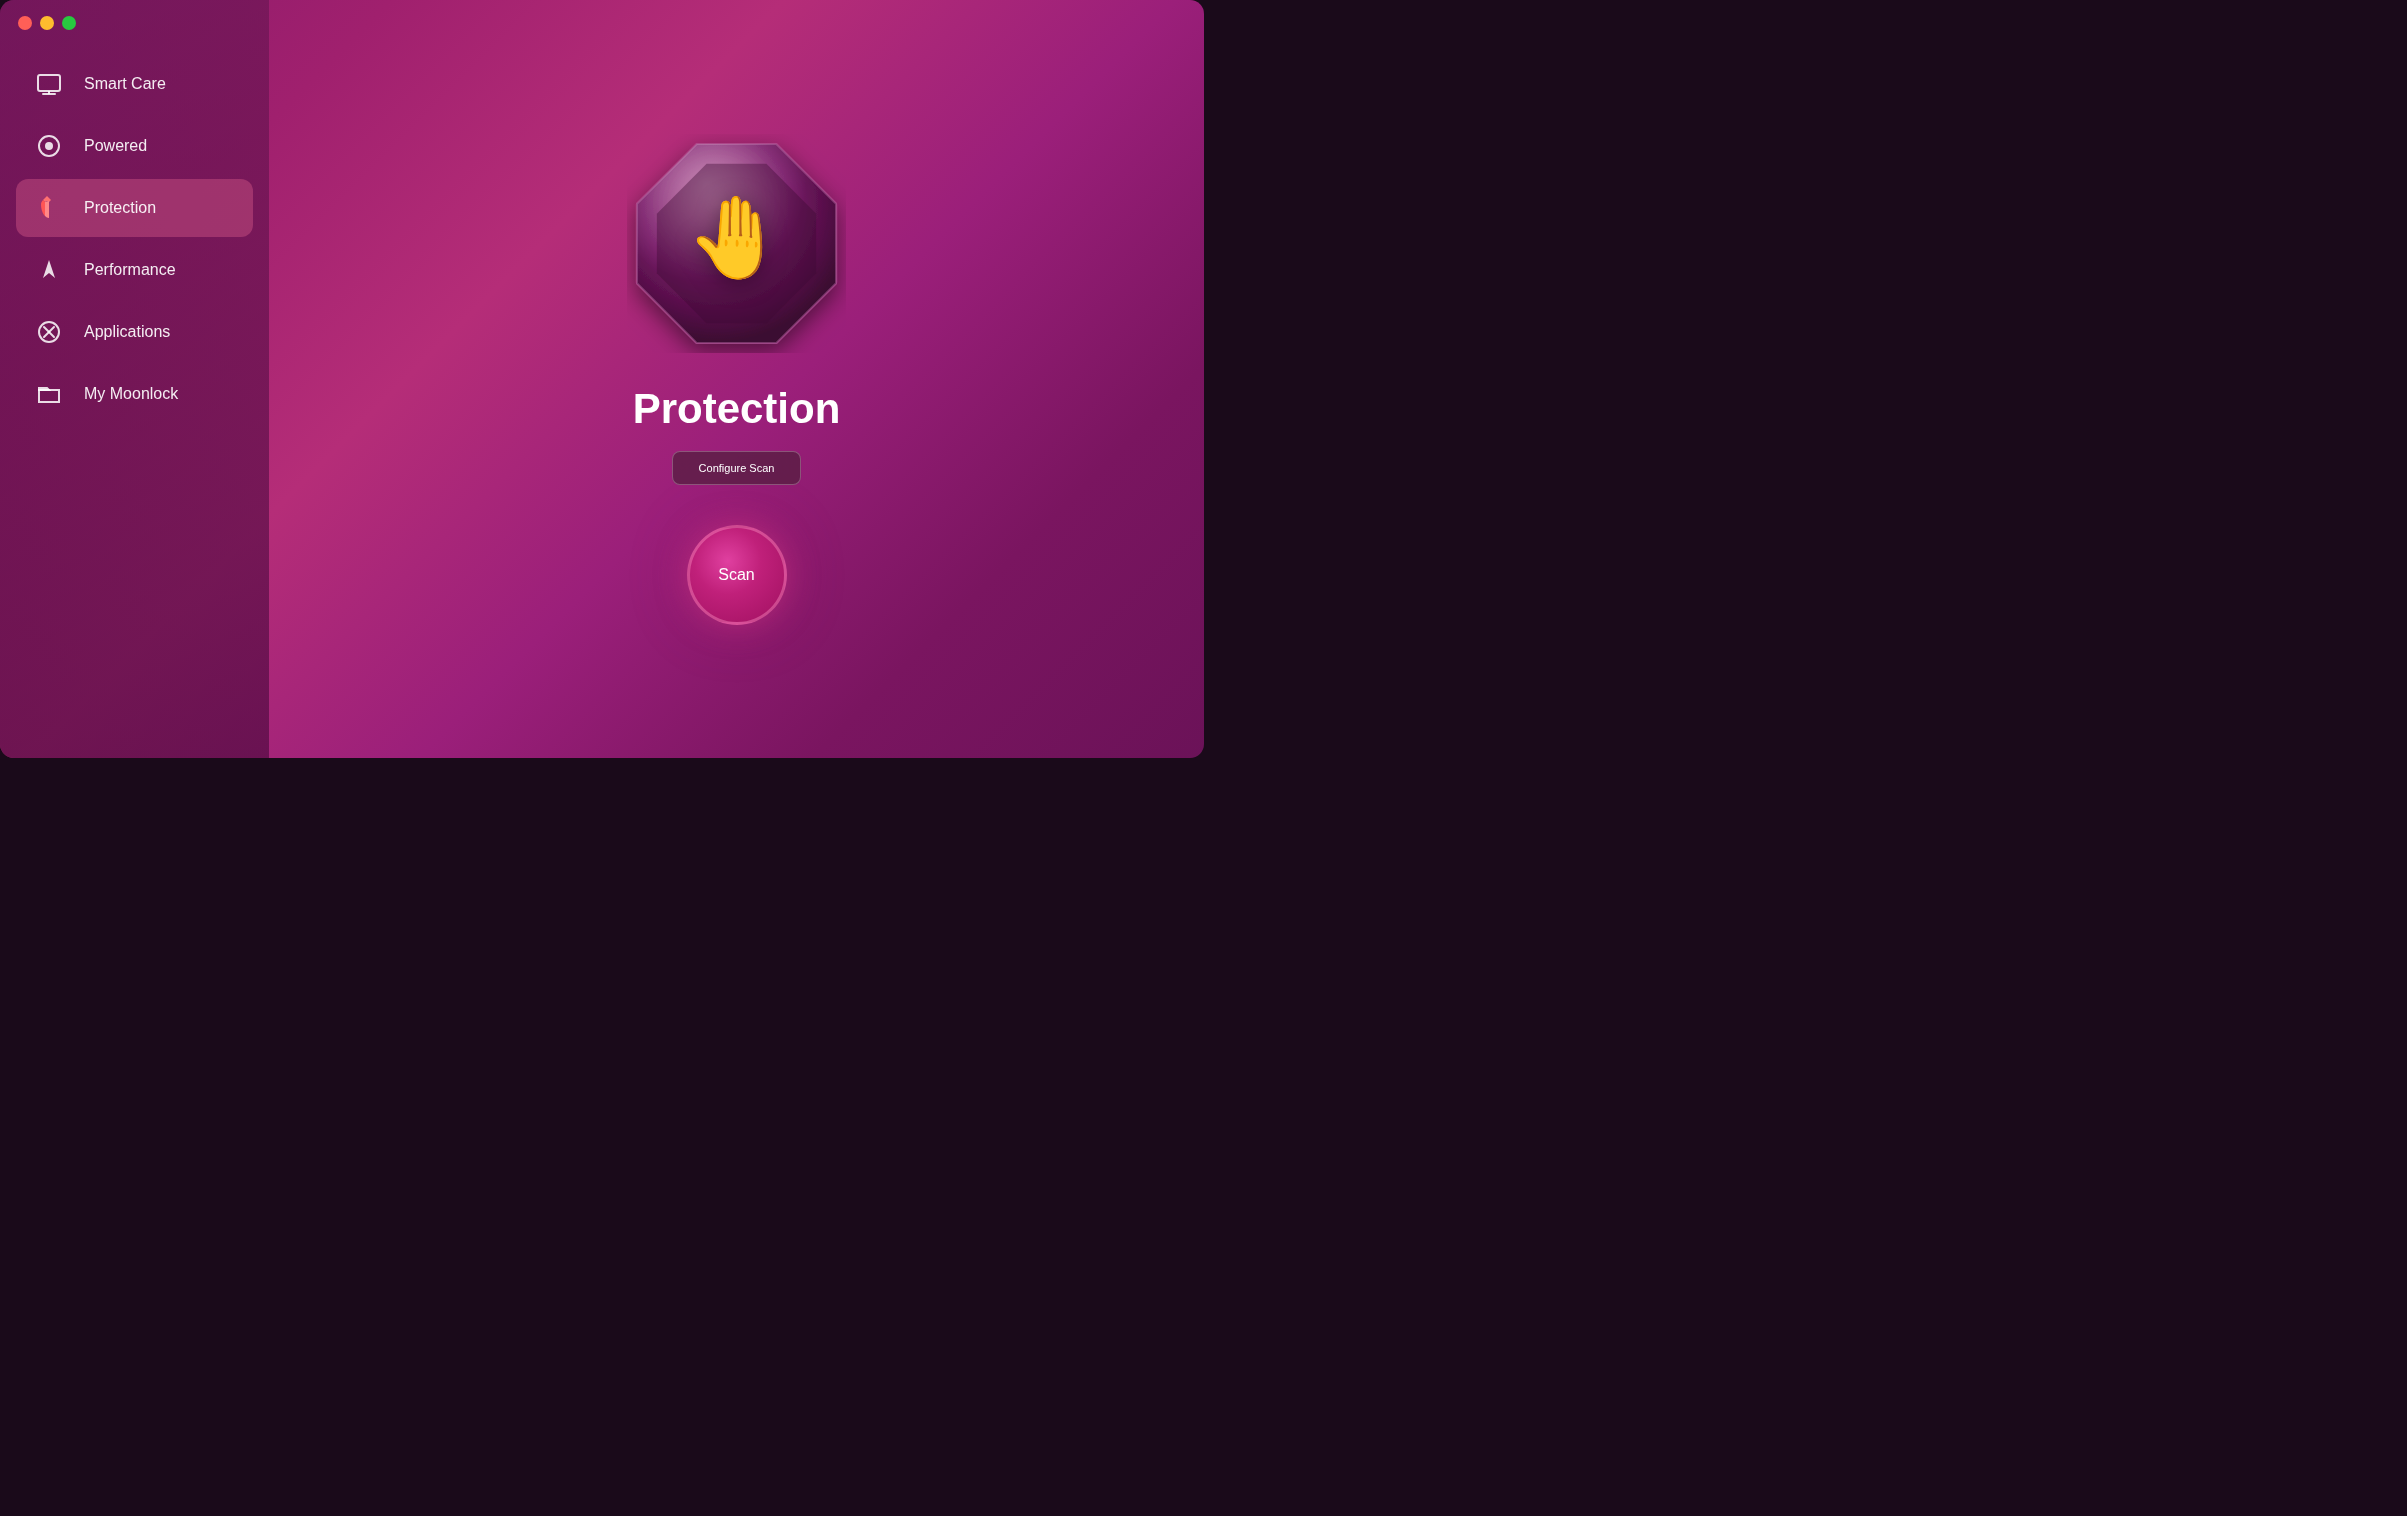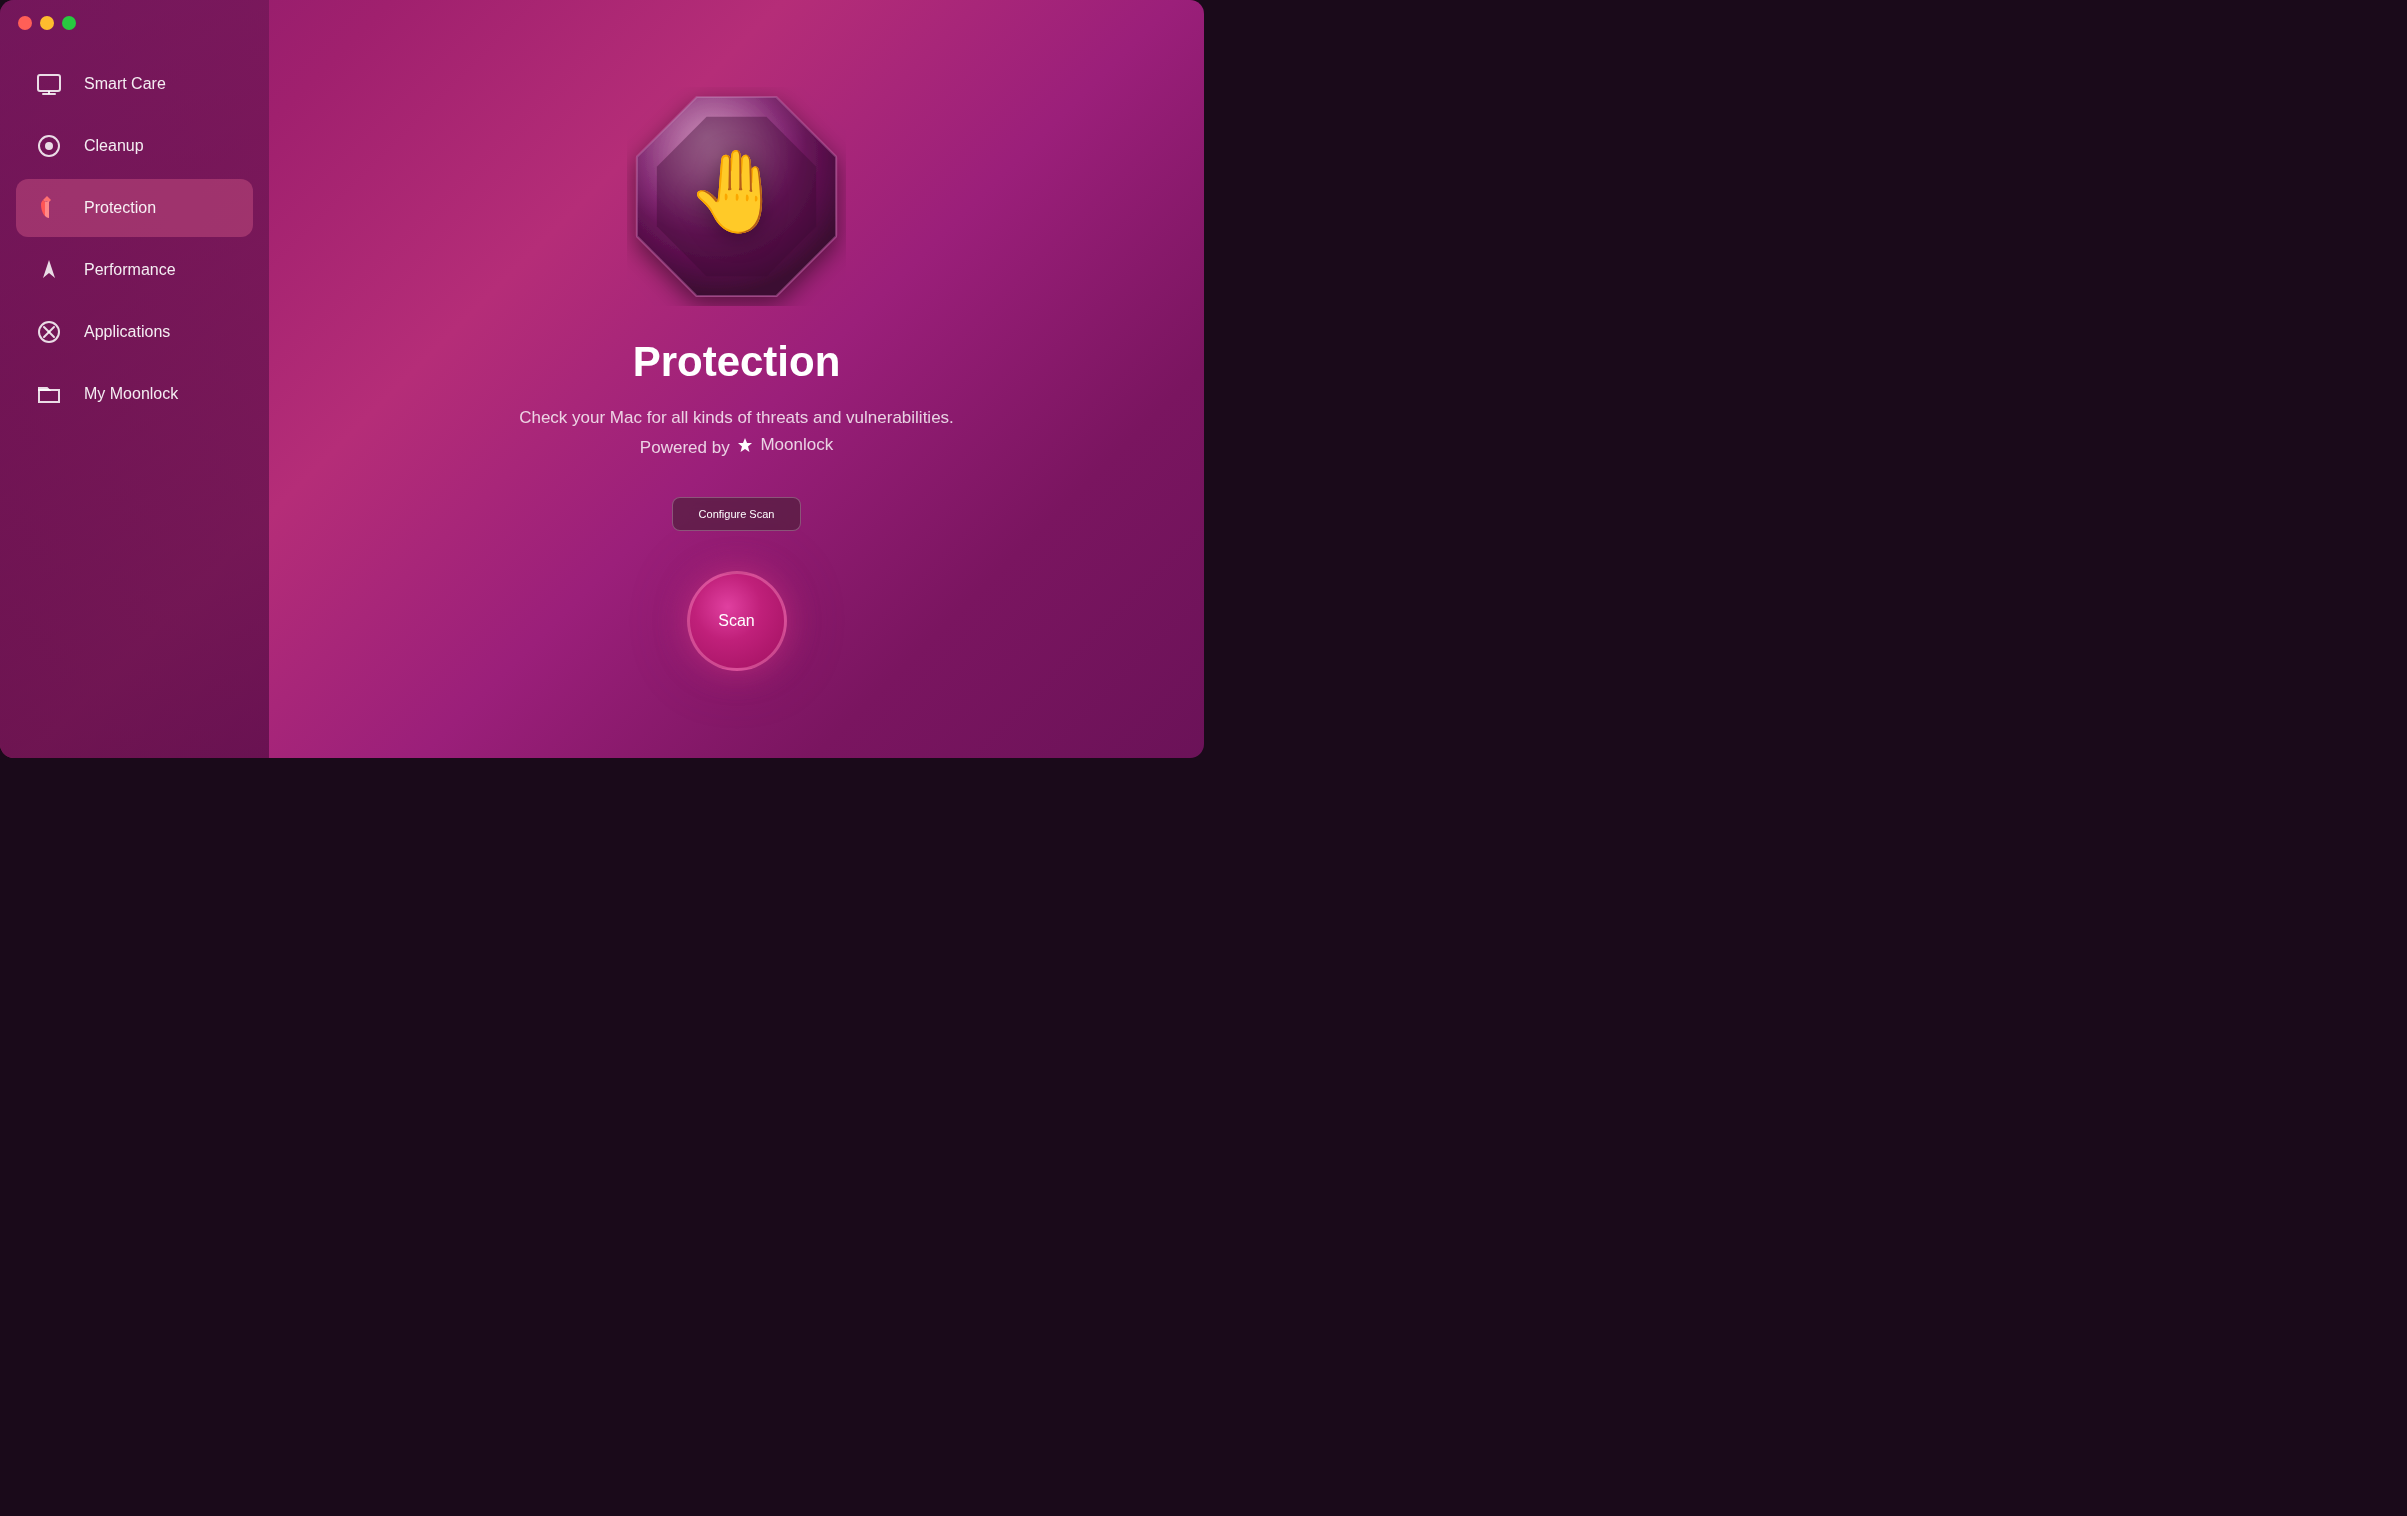--- a/index.html
+++ b/index.html
@@ -260,21 +260,21 @@
         <span class="sidebar-item-label">Smart Care</span>
       </div>
 
       <div class="sidebar-item">
         <div class="sidebar-item-icon icon-cleanup">
           <svg width="28" height="28" viewBox="0 0 28 28" fill="none">
             <circle cx="14" cy="14" r="10" stroke="rgba(255,255,255,0.85)" stroke-width="2"></circle>
             <circle cx="14" cy="14" r="4" fill="rgba(255,255,255,0.85)"></circle>
           </svg>
         </div>
-        <span class="sidebar-item-label">Cleanup</span>
+        <span class="sidebar-item-label">Powered</span>
       </div>
 
       <div class="sidebar-item active">
         <div class="sidebar-item-icon icon-protection">
           <svg width="28" height="28" viewBox="0 0 28 28" fill="none">
             <path d="M8 6 L12 2 L16 6 L14 8 L12 7 L10 8 Z" fill="#ff7070"></path>
             <path d="M6 10 C6 10 6 8 8 6 L10 8 L10 22 C8 20 6 16 6 10Z" fill="#ff5555"></path>
             <path d="M10 8 L10 22 C12 24 14 24 14 24 L14 7 Z" fill="#ff8888"></path>
           </svg>
         </div>
@@ -341,30 +341,20 @@
 
           <polygon points="80,30 140,30 190,80 190,140 140,190 80,190 30,140 30,80" fill="rgba(60,10,50,0.4)"></polygon>
         </svg>
 
         <div class="hand-emoji">🤚</div>
       </div>
     </div>
 
     <h1 class="main-title">Protection</h1>
 
-    <p class="main-description">
-      <span>Check your Mac for all kinds of threats and vulnerabilities.</span><br>
-      <span>Powered by</span>
-      <span class="moonlock-logo">
-        <svg width="16" height="16" viewBox="0 0 16 16" fill="white" style="vertical-align:middle;margin:0 3px;">
-          <path d="M8 1 L10 6 L15 6 L11 9.5 L12.5 15 L8 12 L3.5 15 L5 9.5 L1 6 L6 6 Z"></path>
-        </svg>
-        <span>Moonlock</span>
-      </span>
-    </p>
 
     <button class="configure-scan-btn">Configure Scan</button>
 
     <button class="scan-btn">Scan</button>
 
   </div>
 
 </div>
 
 

